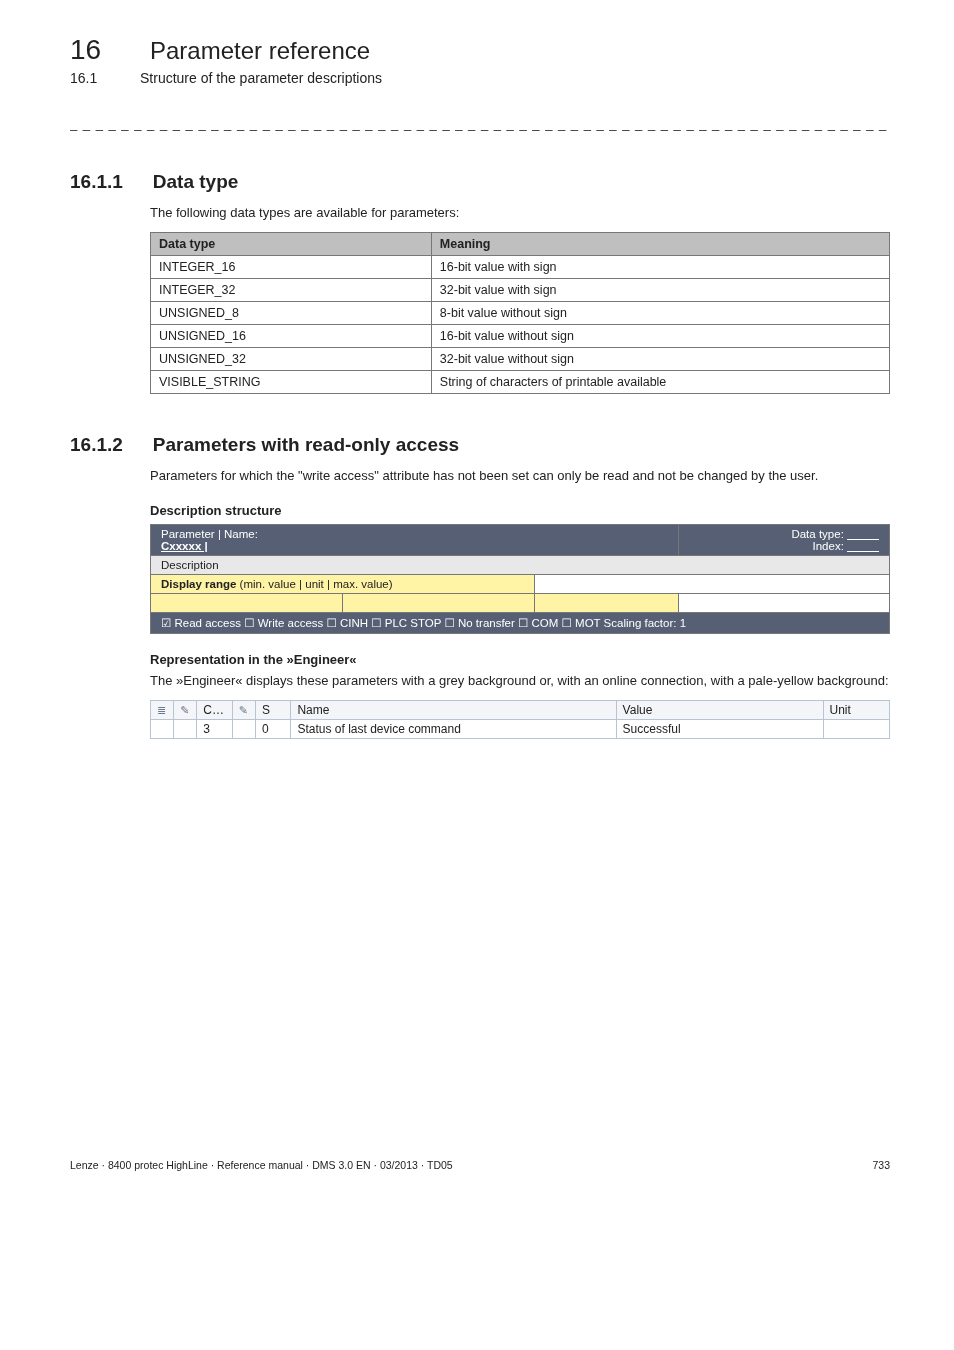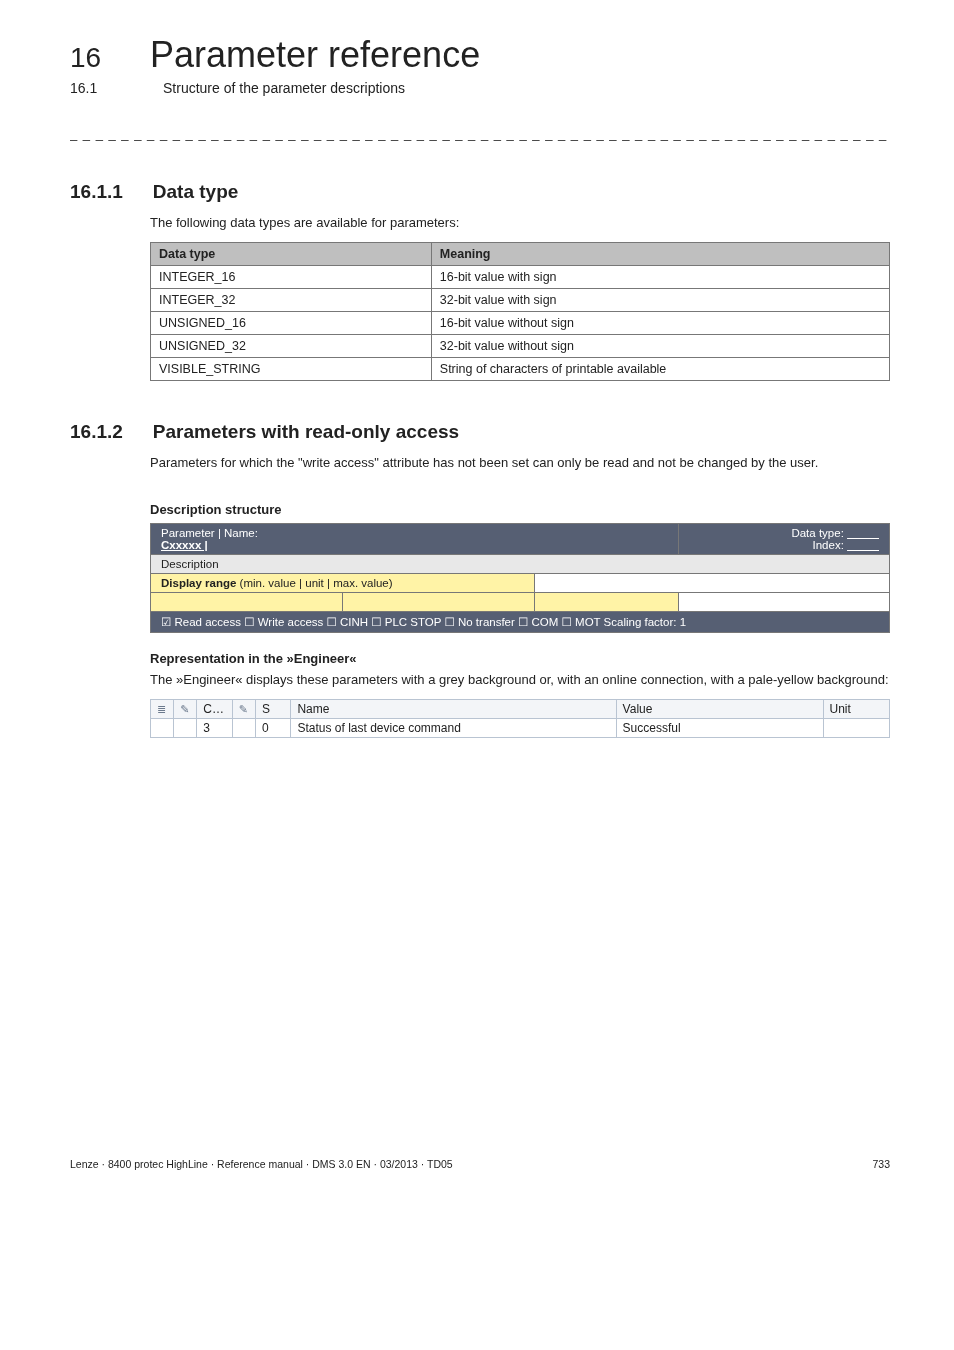--- a/index.html
+++ b/index.html
@@ -19,27 +19,27 @@
     display: flex;
     align-items: baseline;
     gap: 30px;
   }
   .chapter-num {
     font-size: 28px;
     font-weight: 400;
     min-width: 50px;
   }
   .chapter-title {
-    font-size: 36px;
+    font-size: 24px;
     font-weight: 400;
   }
   .sub-line {
     display: flex;
     align-items: baseline;
-    gap: 43px;
+    gap: 20px;
     margin-top: 4px;
   }
   .sub-num {
     font-size: 14px;
     min-width: 50px;
   }
   .sub-title {
     font-size: 14px;
   }
   .dash-rule {
@@ -77,21 +77,21 @@
     vertical-align: middle;
   }
   table.tbl th {
     background: #bfbfbf;
     font-weight: 700;
   }
 
   .desc-head {
     font-weight: 700;
     font-size: 13px;
-    margin-top: 32px;
+    margin-top: 20px;
     margin-bottom: 6px;
   }
 
   
   table.desc {
     width: 100%;
     border-collapse: collapse;
     font-size: 11.5px;
   }
   table.desc td {
@@ -170,20 +170,24 @@
         </tr>
       </thead>
       <tbody>
         <tr>
           <td>INTEGER_16</td>
           <td>16-bit value with sign</td>
         </tr>
         <tr>
           <td>INTEGER_32</td>
           <td>32-bit value with sign</td>
+        </tr>
+        <tr>
+          <td>UNSIGNED_8</td>
+          <td>8-bit value without sign</td>
         </tr>
         <tr>
           <td>UNSIGNED_16</td>
           <td>16-bit value without sign</td>
         </tr>
         <tr>
           <td>UNSIGNED_32</td>
           <td>32-bit value without sign</td>
         </tr>
         <tr>

